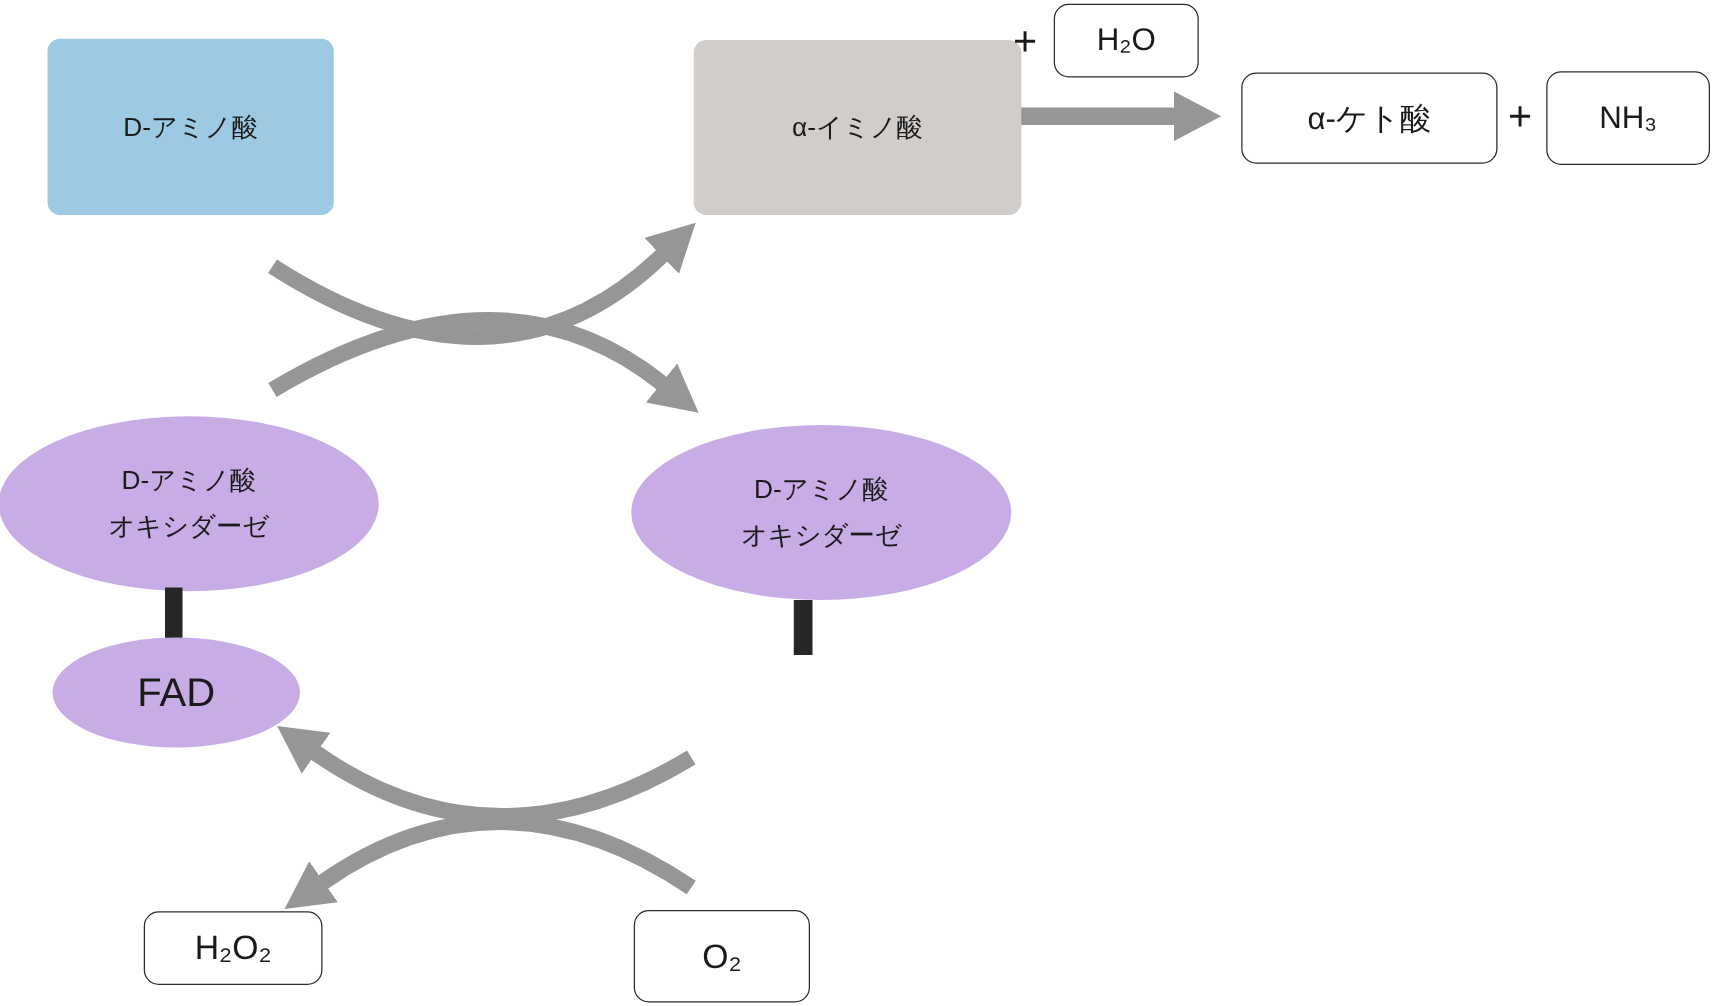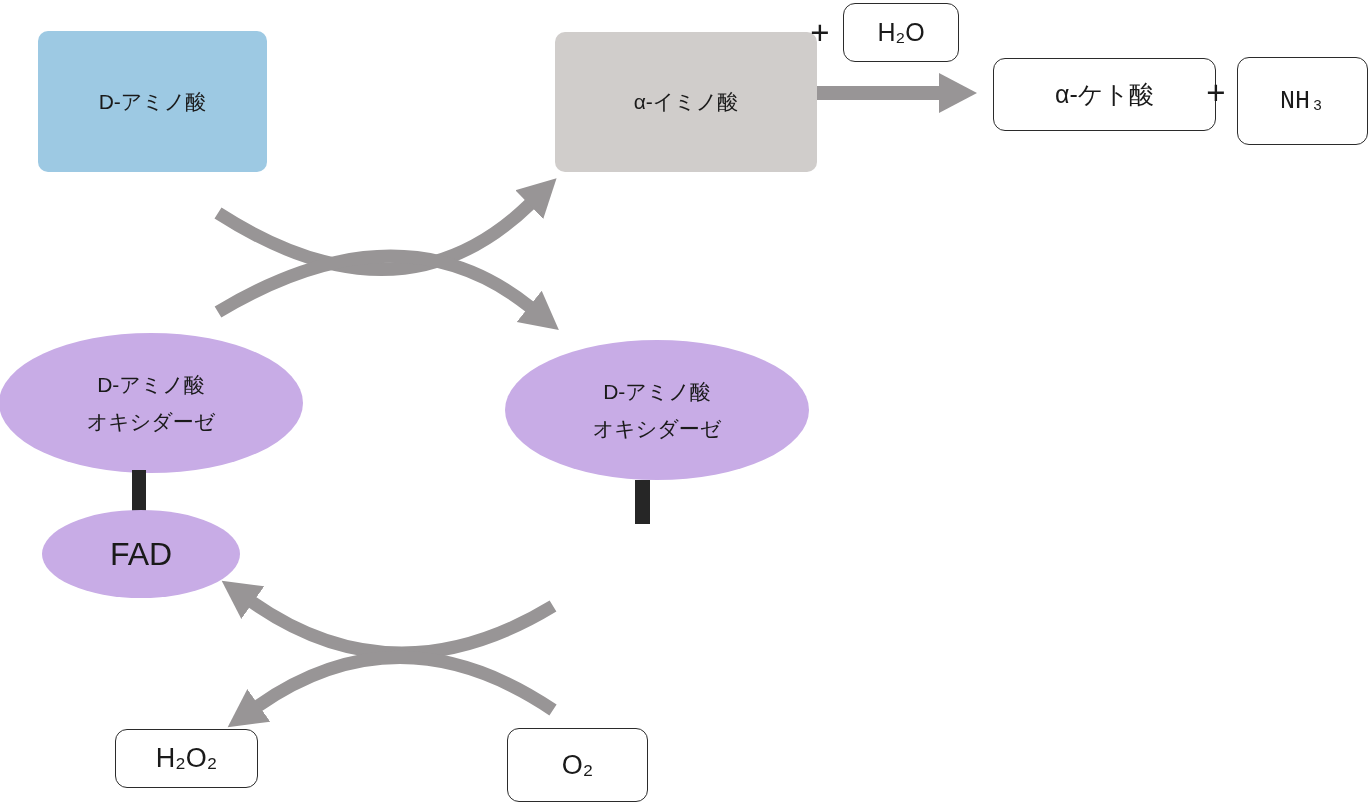--- a/index.html
+++ b/index.html
@@ -86,29 +86,29 @@
   </div>
 
   <div class="node plus" style="left:798px; top:10px; width:44px; height:46px;">
     <span>+</span>
   </div>
 
   <div class="node outline-box" style="left:843px; top:3px; width:116px; height:59px;text-align:center;">
     <span>H₂O</span>
   </div>
 
-  <div class="node outline-box" style="left:993px; top:58px; width:223px; height:73px;">
+  <div class="node outline-box" style="left:993px; top:58px; width:205px; height:73px;">
     <span>α-ケト酸</span>
   </div>
 
   <div class="node plus" style="left:1196px; top:70px; width:40px; height:46px;">
     <span>+</span>
   </div>
 
-  <div class="node outline-box" style="left:1237px; top:57px; width:131px; height:88px;font-family:Liberation Mono, monospace;">
+  <div class="node outline-box" style="left:1237px; top:57px; width:131px; height:75px;">
     <span>NH₃</span>
   </div>
 
   <div class="node ellipse enzyme" style="left:-1px; top:333px; width:304px; height:140px;">
     <span>D-アミノ酸</span>
     <span>オキシダーゼ</span>
   </div>
 
   <div class="node ellipse enzyme" style="left:505px; top:340px; width:304px; height:140px;">
     <span>D-アミノ酸</span>

